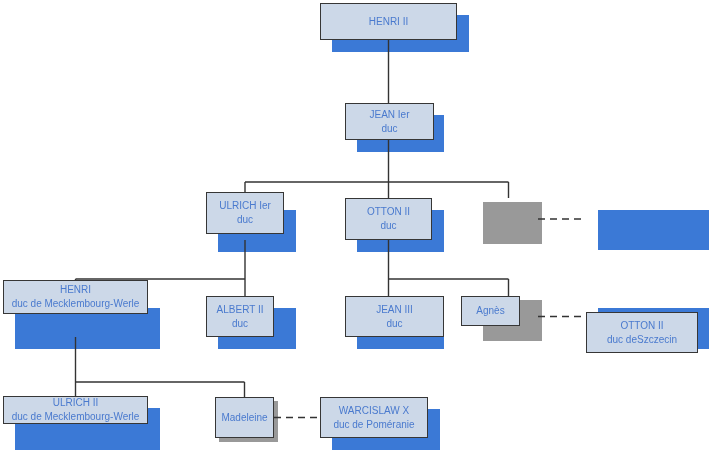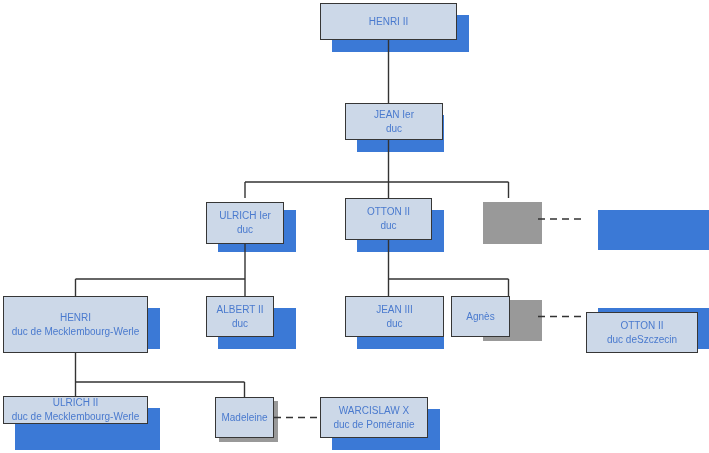--- a/index.html
+++ b/index.html
@@ -72,53 +72,53 @@
       <line x1="538" y1="219" x2="586" y2="219"></line>
       <line x1="538" y1="316.5" x2="586" y2="316.5"></line>
       <line x1="274" y1="417.5" x2="320" y2="417.5"></line>
     </g>
   </svg>
 
   <div class="node" style="left:320px;top:3px;width:137px;height:37px">
     <div class="name">HENRI II</div>
   </div>
 
-  <div class="node" style="left:345px;top:103px;width:98px;height:37px">
+  <div class="node" style="left:345px;top:103px;width:89px;height:37px">
     <div class="name">JEAN Ier</div>
     <div class="title">duc</div>
   </div>
 
-  <div class="node" style="left:206px;top:202px;width:78px;height:42px">
+  <div class="node" style="left:206px;top:192px;width:78px;height:42px">
     <div class="name">ULRICH Ier</div>
     <div class="title">duc</div>
   </div>
 
   <div class="node" style="left:345px;top:198px;width:87px;height:42px">
     <div class="name">OTTON II</div>
     <div class="title">duc</div>
   </div>
 
 
 
-  <div class="node" style="left:3px;top:296px;width:145px;height:57px">
+  <div class="node" style="left:3px;top:280px;width:145px;height:34px">
     <div class="name">HENRI</div>
     <div class="title">duc de Mecklembourg-Werle</div>
   </div>
 
   <div class="node" style="left:206px;top:296px;width:68px;height:41px">
     <div class="name">ALBERT II</div>
     <div class="title">duc</div>
   </div>
 
   <div class="node" style="left:345px;top:296px;width:99px;height:41px">
     <div class="name">JEAN III</div>
     <div class="title">duc</div>
   </div>
 
-  <div class="node" style="left:451px;top:296px;width:59px;height:41px">
+  <div class="node" style="left:461px;top:296px;width:59px;height:30px">
     <div class="name">Agnès</div>
   </div>
 
   <div class="node" style="left:586px;top:312px;width:112px;height:41px">
     <div class="name">OTTON II</div>
     <div class="title">duc deSzczecin</div>
   </div>
 
   <div class="node" style="left:3px;top:396px;width:145px;height:28px">
     <div class="name">ULRICH II</div>

